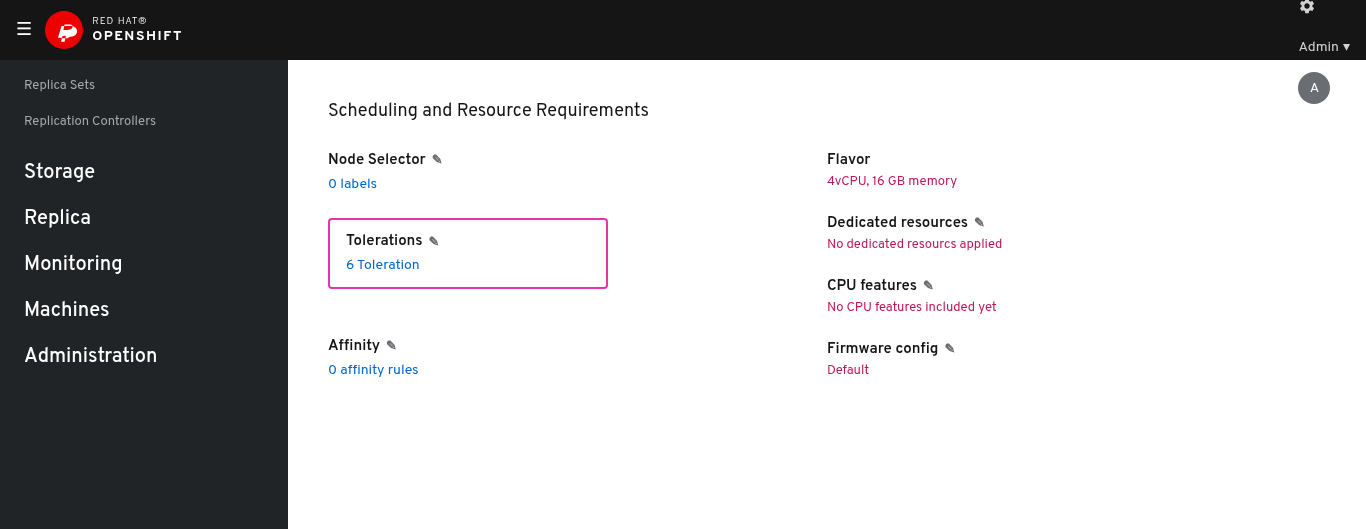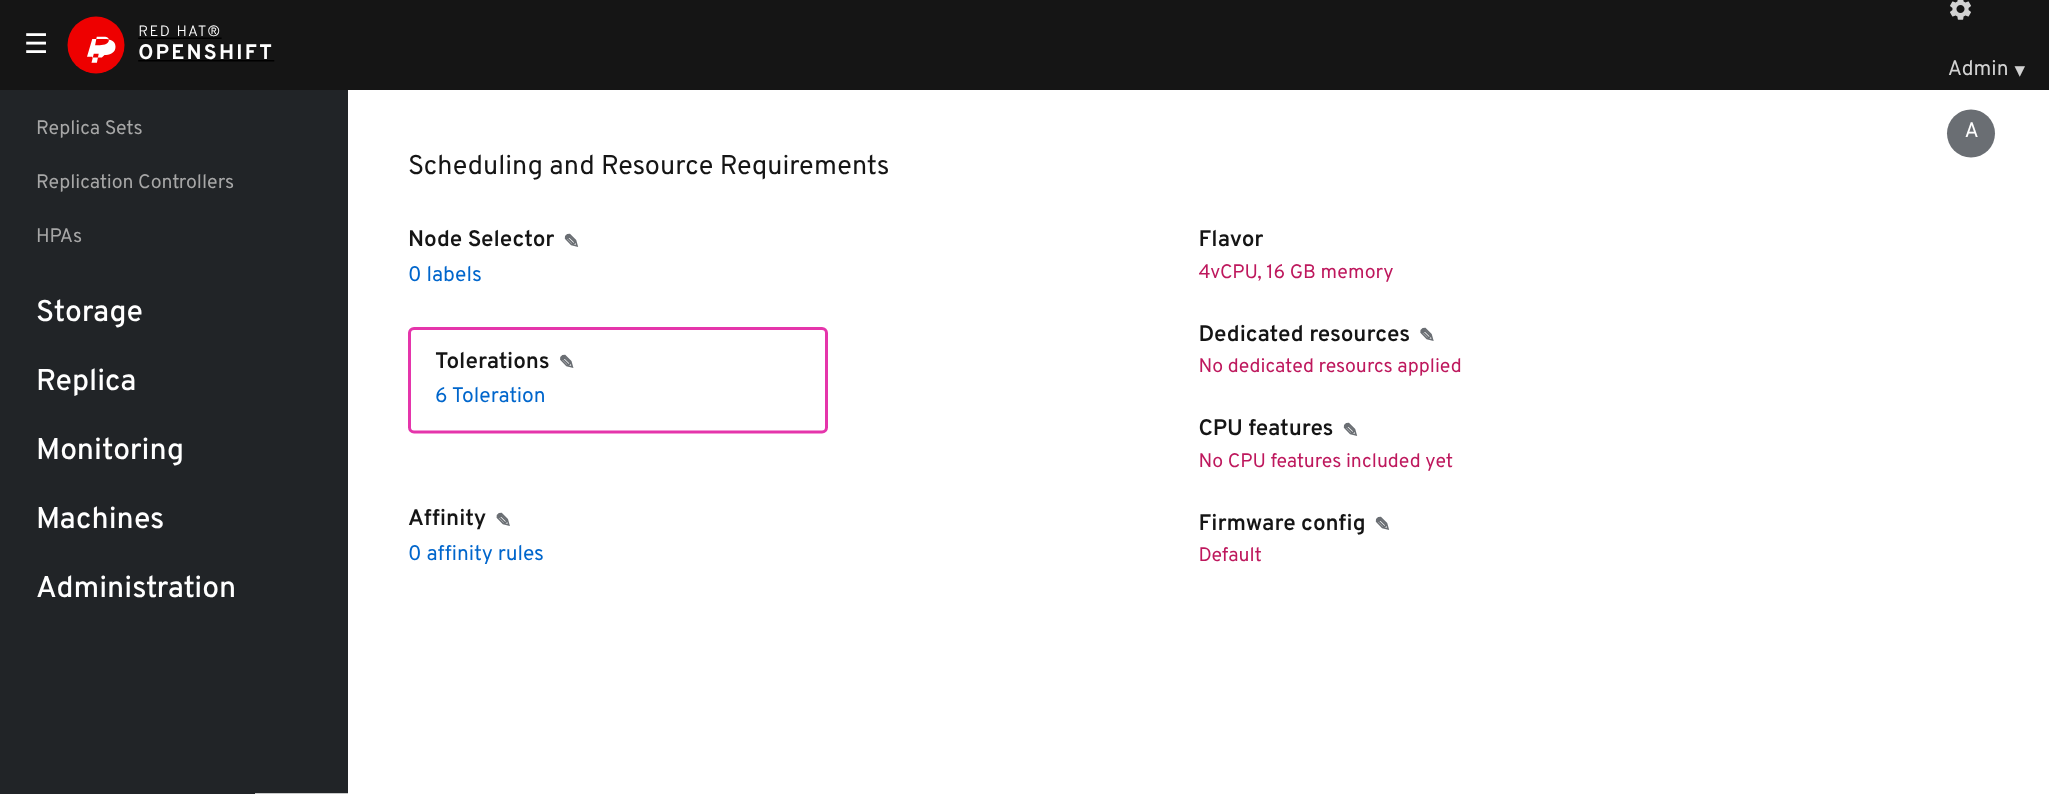--- a/index.html
+++ b/index.html
@@ -10,33 +10,33 @@
       background: #151515;
       height: 60px;
       display: flex;
       align-items: center;
       padding: 0 16px;
       flex-shrink: 0;
       z-index: 100;
     }
     .top-nav-left { display: flex; align-items: center; gap: 12px; }
     .hamburger-icon { color: #fff; font-size: 18px; cursor: pointer; }
-    .logo-area { display: flex; align-items: center; gap: 8px; text-decoration: underline; }
+    .logo-area { display: flex; align-items: center; gap: 8px; }
     .logo-svg { width: 40px; height: 40px; }
     .top-nav-right { margin-left: auto; display: flex; gap: 16px; flex-direction: column; }
     .nav-icon { color: #d2d2d2; font-size: 18px; cursor: pointer; }
     .admin-menu { display: flex; align-items: center; gap: 4px; color: #d2d2d2; cursor: pointer; font-size: 14px; }
     .avatar { width: 32px; height: 32px; border-radius: 50%; background: #6a6e73; display: flex; align-items: center; justify-content: center; color: #fff; font-size: 14px; cursor: pointer; }
 
     
     .main-layout { display: flex; flex: 1; overflow: hidden; }
 
     
     .sidebar {
-      width: 232px;
+      width: 288px;
       background: #212427;
       flex-shrink: 0;
       overflow-y: auto;
       padding-top: 8px;
     }
     .sidebar-item {
       padding: 10px 24px;
       color: #d2d2d2;
       font-size: 14px;
       cursor: pointer;
@@ -76,21 +76,21 @@
     .field-block {
       margin-bottom: 24px;
       padding-right: 40px;
     }
 
     .field-label {
       font-size: 15px;
       font-weight: 600;
       color: #151515;
       display: flex;
-      align-items: flex-end;
+      align-items: center;
       gap: 6px;
       margin-bottom: 4px;
     }
 
     .field-value {
       font-size: 13px;
       color: #be185d;
     }
 
     .field-link {
@@ -166,23 +166,20 @@
 
 <div class="main-layout">
 
   <aside class="sidebar">
     <div class="sidebar-item sub">
       <span>Replica Sets</span>
     </div>
     <div class="sidebar-item sub">
       <span>Replication Controllers</span>
     </div>
-    <div class="sidebar-item sub">
-      <span>HPAs</span>
-    </div>
     <div style="height:8px;"></div>
     <div class="sidebar-section">
       <span>Storage</span>
     </div>
     <div class="sidebar-section">
       <span>Replica</span>
     </div>
     <div class="sidebar-section">
       <span>Monitoring</span>
     </div>

